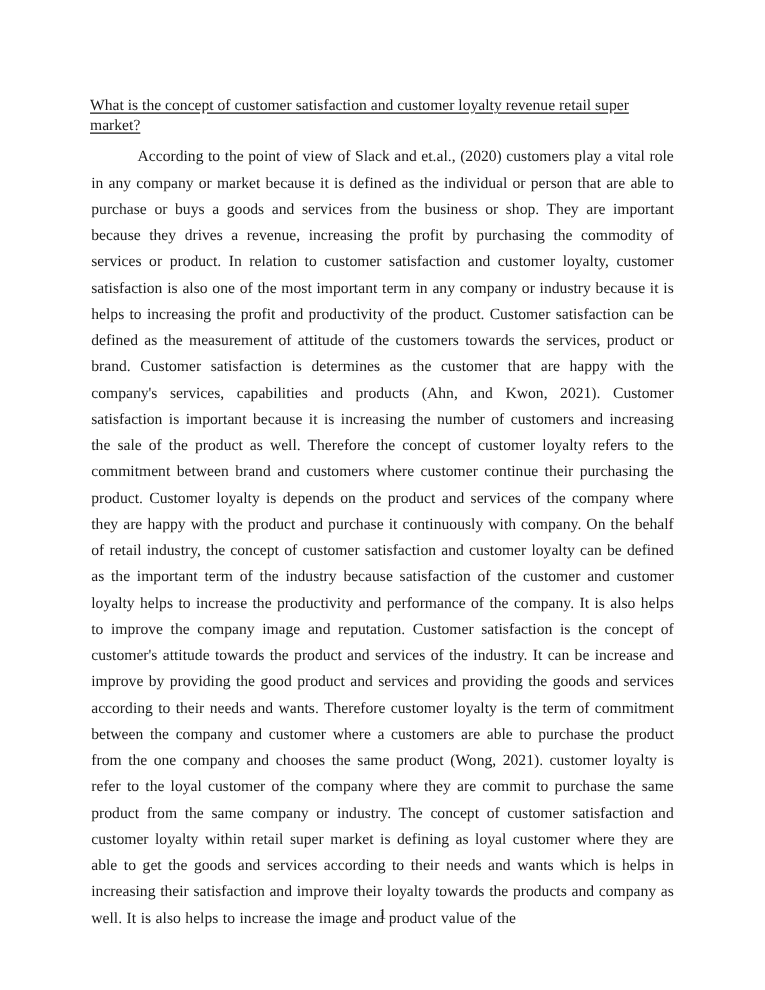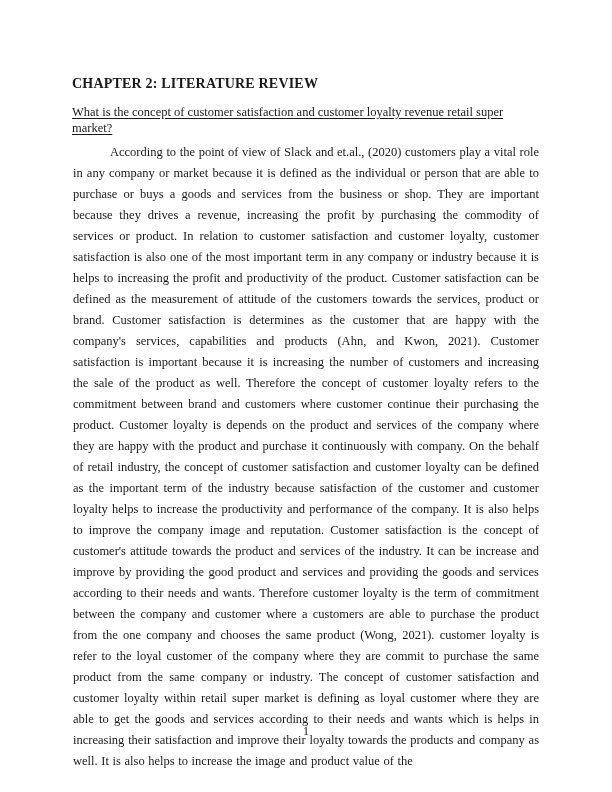--- a/index.html
+++ b/index.html
@@ -48,20 +48,19 @@
     bottom: 55px;
     text-align: center;
     font-size: 12px;
     line-height: 1;
   }
 </style>
 </head>
 <body>
 
 <div class="page" style="--page-bg: #ffffff; --text-color: #1a1a1a;">
-  <h1 class="chapter-title">CHAPTER 2: LITERATURE REVIEW</h1>
 
   <div class="section-heading">What is the concept of customer satisfaction and customer loyalty revenue retail super market?</div>
 
   <p class="body-paragraph">According to the point of view of Slack and et.al., (2020) customers play a vital role in any company or market because it is defined as the individual or person that are able to purchase or buys a goods and services from the business or shop. They are important because they drives a revenue, increasing the profit by purchasing the commodity of services or product. In relation to customer satisfaction and customer loyalty, customer satisfaction is also one of the most important term in any company or industry because it is helps to increasing the profit and productivity of the product. Customer satisfaction can be defined as the measurement of attitude of the customers towards the services, product or brand. Customer satisfaction is determines as the customer that are happy with the company's services, capabilities and products (Ahn, and Kwon, 2021). Customer satisfaction is important because it is increasing the number of customers and increasing the sale of the product as well. Therefore the concept of customer loyalty refers to the commitment between brand and customers where customer continue their purchasing the product. Customer loyalty is depends on the product and services of the company where they are happy with the product and purchase it continuously with company. On the behalf of retail industry, the concept of customer satisfaction and customer loyalty can be defined as the important term of the industry because satisfaction of the customer and customer loyalty helps to increase the productivity and performance of the company. It is also helps to improve the company image and reputation. Customer satisfaction is the concept of customer's attitude towards the product and services of the industry. It can be increase and improve by providing the good product and services and providing the goods and services according to their needs and wants. Therefore customer loyalty is the term of commitment between the company and customer where a customers are able to purchase the product from the one company and chooses the same product (Wong, 2021). customer loyalty is refer to the loyal customer of the company where they are commit to purchase the same product from the same company or industry. The concept of customer satisfaction and customer loyalty within retail super market is defining as loyal customer where they are able to get the goods and services according to their needs and wants which is helps in increasing their satisfaction and improve their loyalty towards the products and company as well. It is also helps to increase the image and product value of the</p>
 
   <div class="page-number">1</div>
 </div>
 
 </body></html>

